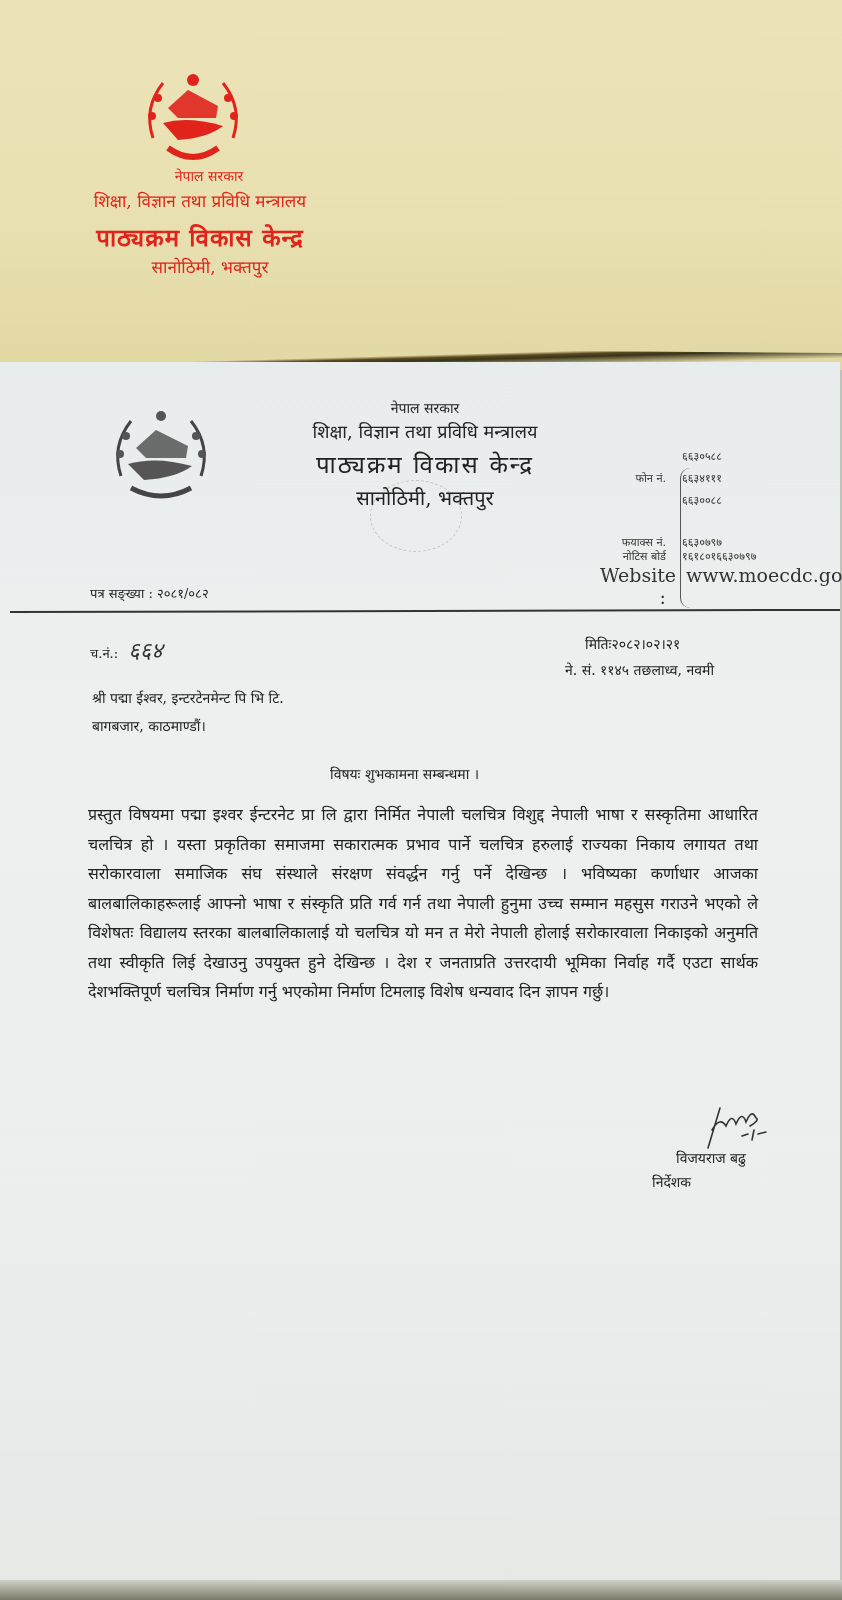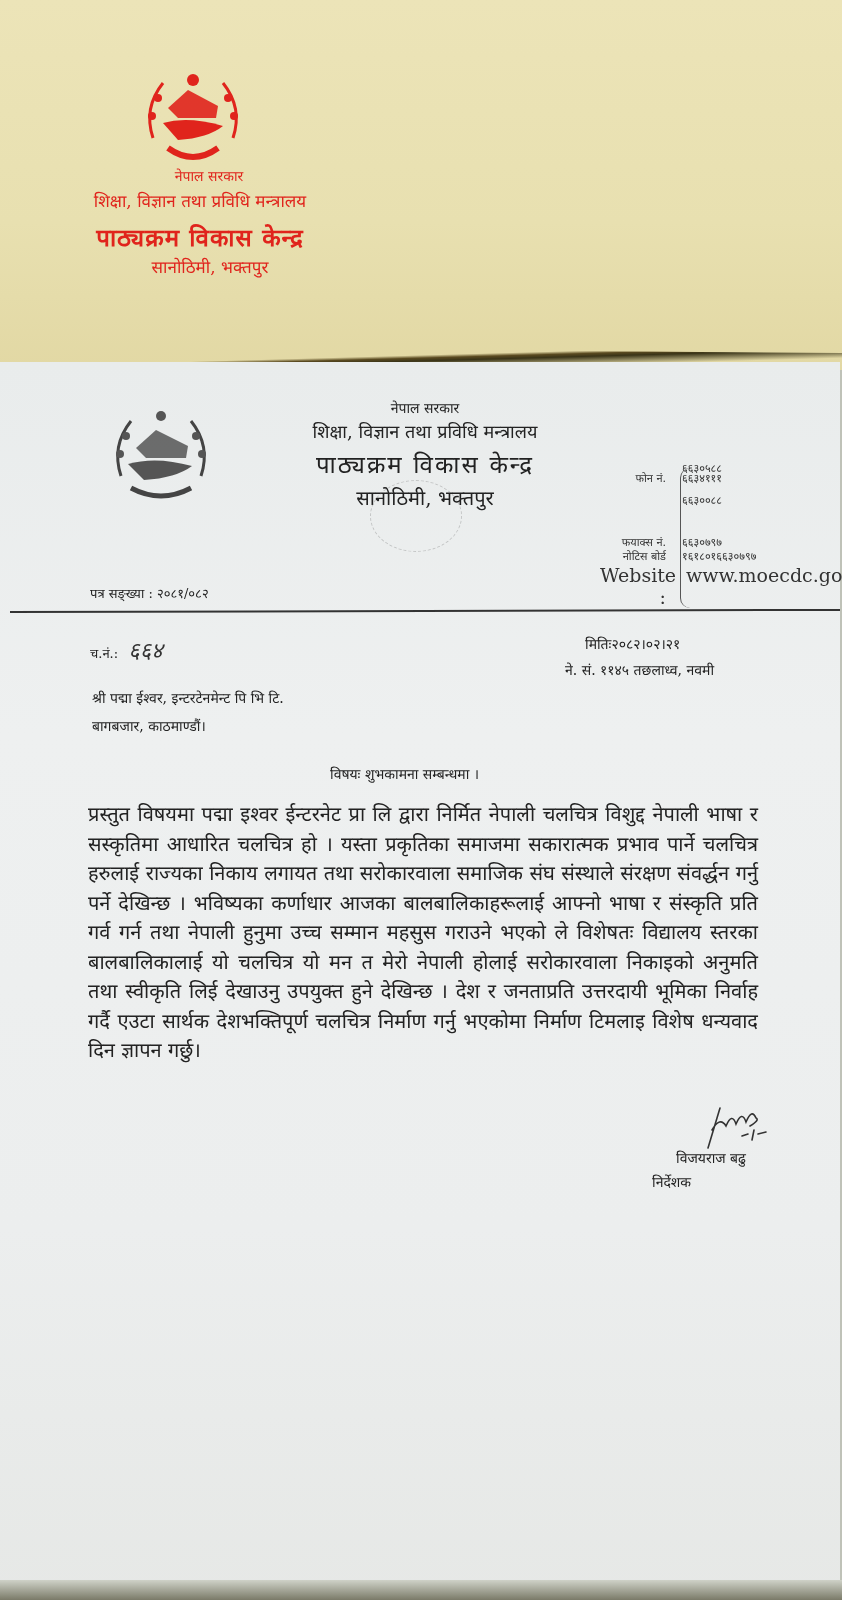--- a/index.html
+++ b/index.html
@@ -56,21 +56,21 @@
   .cn-hand { font-family:"DejaVu Sans", sans-serif; font-size:22px; font-style:italic; color:#333; margin-left:6px; }
   .date { position:absolute; left:585px; top:272px; font-size:14px; }
   .date2 { position:absolute; left:565px; top:298px; font-size:14px; }
 
   .to1 { position:absolute; left:92px; top:326px; font-size:14px; }
   .to2 { position:absolute; left:92px; top:354px; font-size:14px; }
   .subject { position:absolute; left:330px; top:402px; font-size:14px; }
 
   .body-text {
     position:absolute; left:88px; top:438px; width:670px;
-    font-size:20px; line-height:29.5px; text-align:justify; color:#222;
+    font-size:16px; line-height:29.5px; text-align:justify; color:#222;
   }
   .body-text p { margin:0; }
 
   .signature { position:absolute; left:690px; top:728px; width:90px; height:60px; }
   .signer { position:absolute; left:676px; top:786px; font-size:14px; }
   .signer-title { position:absolute; left:652px; top:810px; font-size:14px; }
 
   .bottom-shadow {
     position:absolute; left:0; top:1580px; width:842px; height:20px;
     background:linear-gradient(180deg,#cfd2c8,#7a7a68);
@@ -125,21 +125,21 @@
 
   <div class="lh-center">
     <div class="lh-gov">नेपाल सरकार</div>
     <div class="lh-ministry">शिक्षा, विज्ञान तथा प्रविधि मन्त्रालय</div>
     <div class="lh-center-name">पाठ्यक्रम विकास केन्द्र</div>
     <div class="lh-addr">सानोठिमी, भक्तपुर</div>
   </div>
   <div class="stamp-faint"></div>
 
   <div class="contact">
-    <div class="row" style="left:82px;top:12px;">६६३०५८८</div>
+    <div class="row" style="left:82px;top:0px;">६६३०५८८</div>
     <div class="lbl" style="left:0;top:22px;width:66px;">फोन नं.</div>
     <div class="row" style="left:82px;top:22px;">६६३४१११</div>
     <div class="row" style="left:82px;top:44px;">६६३००८८</div>
     <div class="brace"></div>
     <div class="lbl" style="left:0;top:86px;width:66px;">फयाक्स नं.</div>
     <div class="row" style="left:82px;top:86px;">६६३०७९७</div>
     <div class="lbl" style="left:0;top:100px;width:66px;">नोटिस बोर्ड</div>
     <div class="row" style="left:82px;top:100px;">१६१८०१६६३०७९७</div>
     <div class="lbl website" style="left:0;top:116px;width:66px;">Website :</div>
     <div class="row website" style="left:86px;top:116px;">www.moecdc.gov.np</div>

